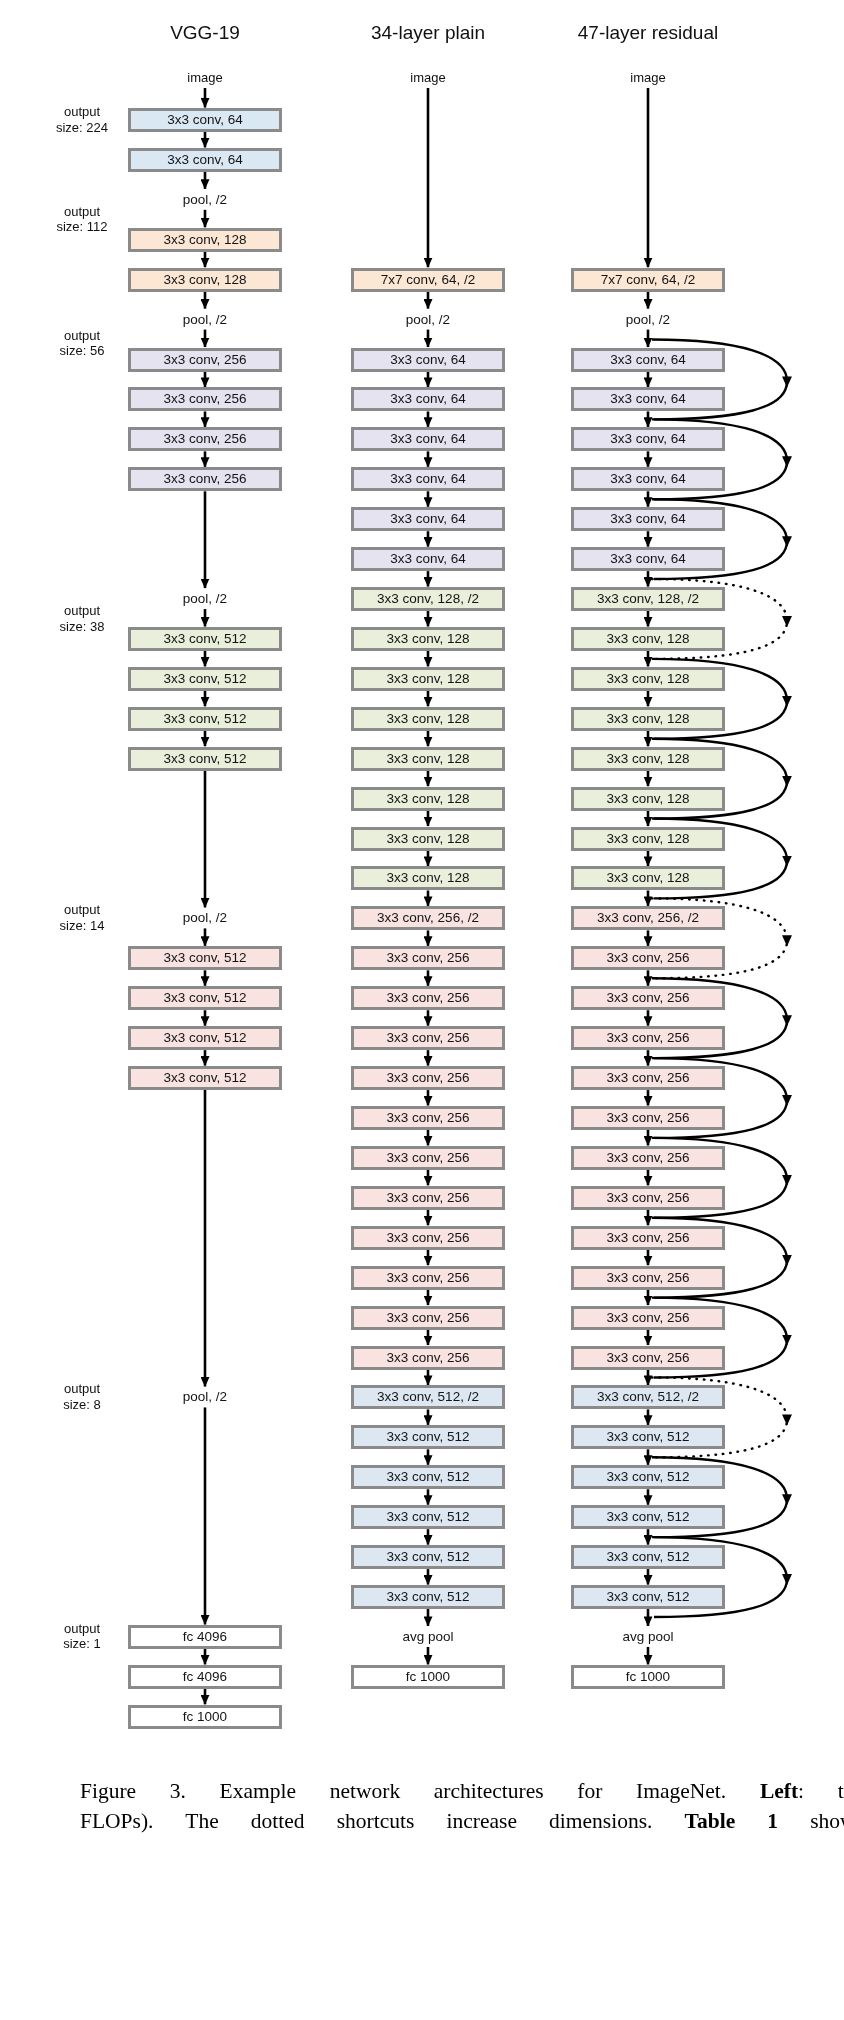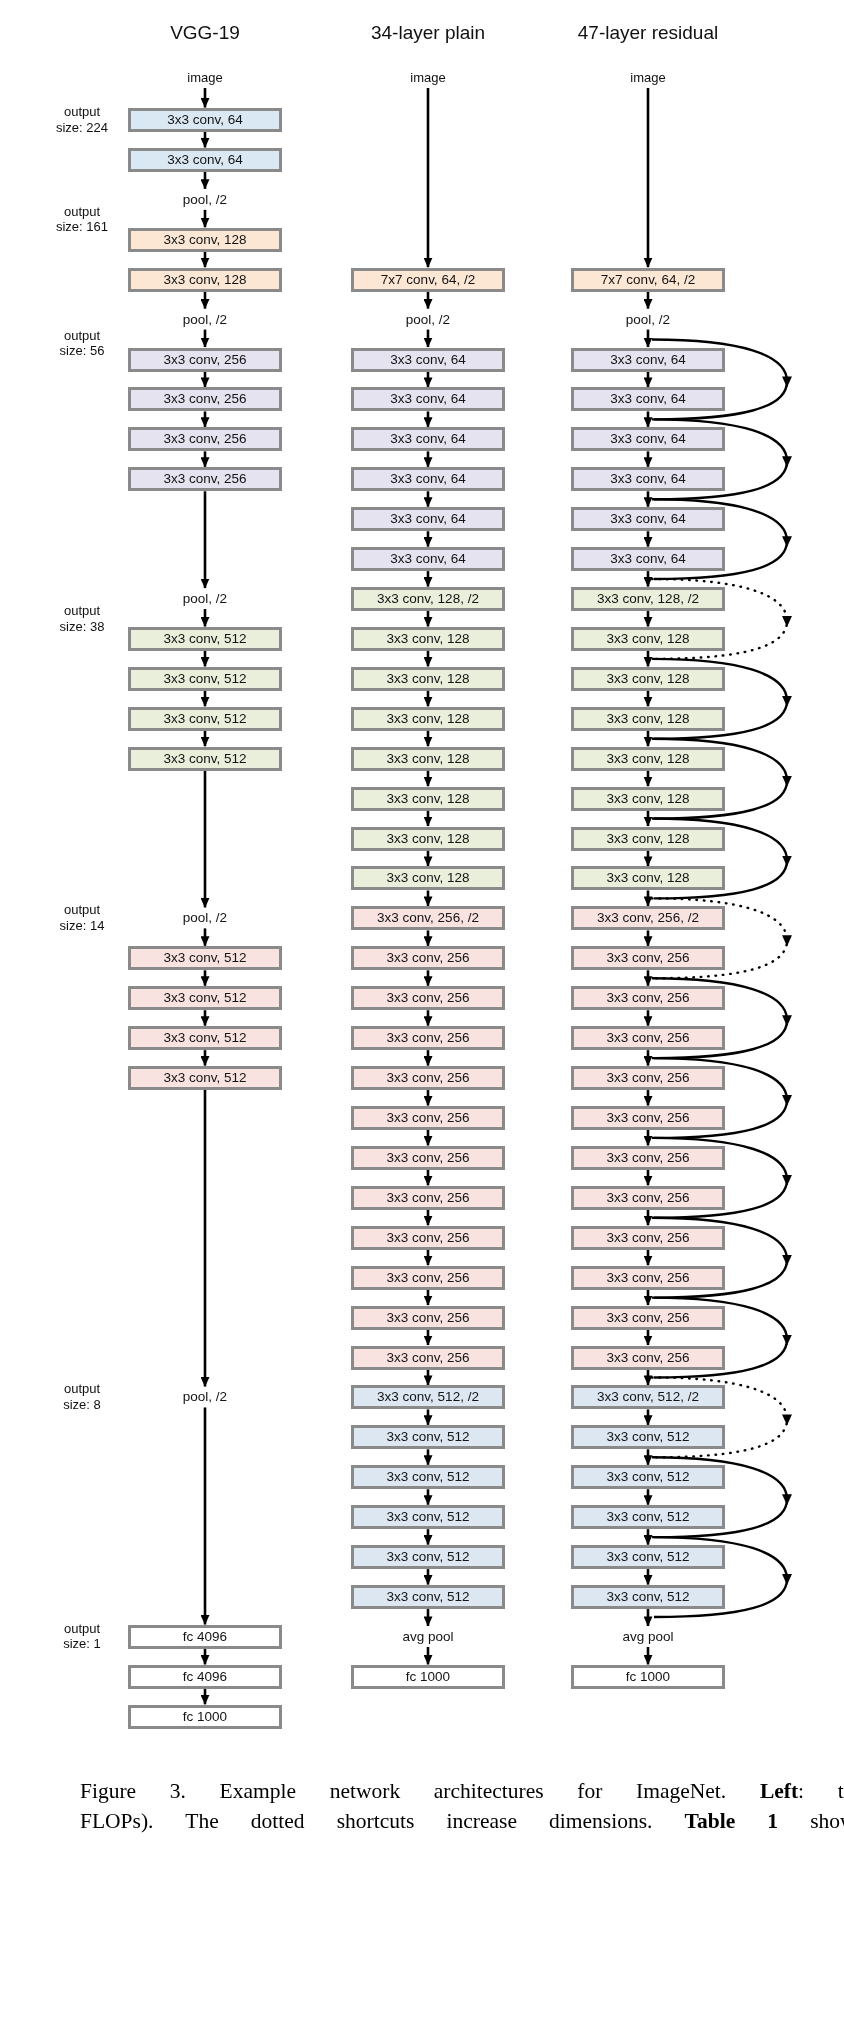--- a/index.html
+++ b/index.html
@@ -251,21 +251,21 @@
       <div class="layer-box" style="left: 571px; top: 1545.12px; background: rgb(220, 231, 242);">3x3 conv, 512</div>
       <div class="layer-box" style="left: 571px; top: 1585.04px; background: rgb(220, 231, 242);">3x3 conv, 512</div>
       <div class="pool-label" style="left: 578px; top: 1626.96px;">avg pool</div>
       <div class="layer-box" style="left: 571px; top: 1664.88px; background: rgb(255, 255, 255);">fc 1000</div>
       <div class="out-label" style="left: 37px; top: 104px;">
         <div>output</div>
         <div>size: 224</div>
       </div>
       <div class="out-label" style="left: 37px; top: 203.8px;">
         <div>output</div>
-        <div>size: 161</div>
+        <div>size: 112</div>
       </div>
       <div class="out-label" style="left: 37px; top: 327.552px;">
         <div>output</div>
         <div>size: 56</div>
       </div>
       <div class="out-label" style="left: 37px; top: 603px;">
         <div>output</div>
         <div>size: 38</div>
       </div>
       <div class="out-label" style="left: 37px; top: 902.4px;">

